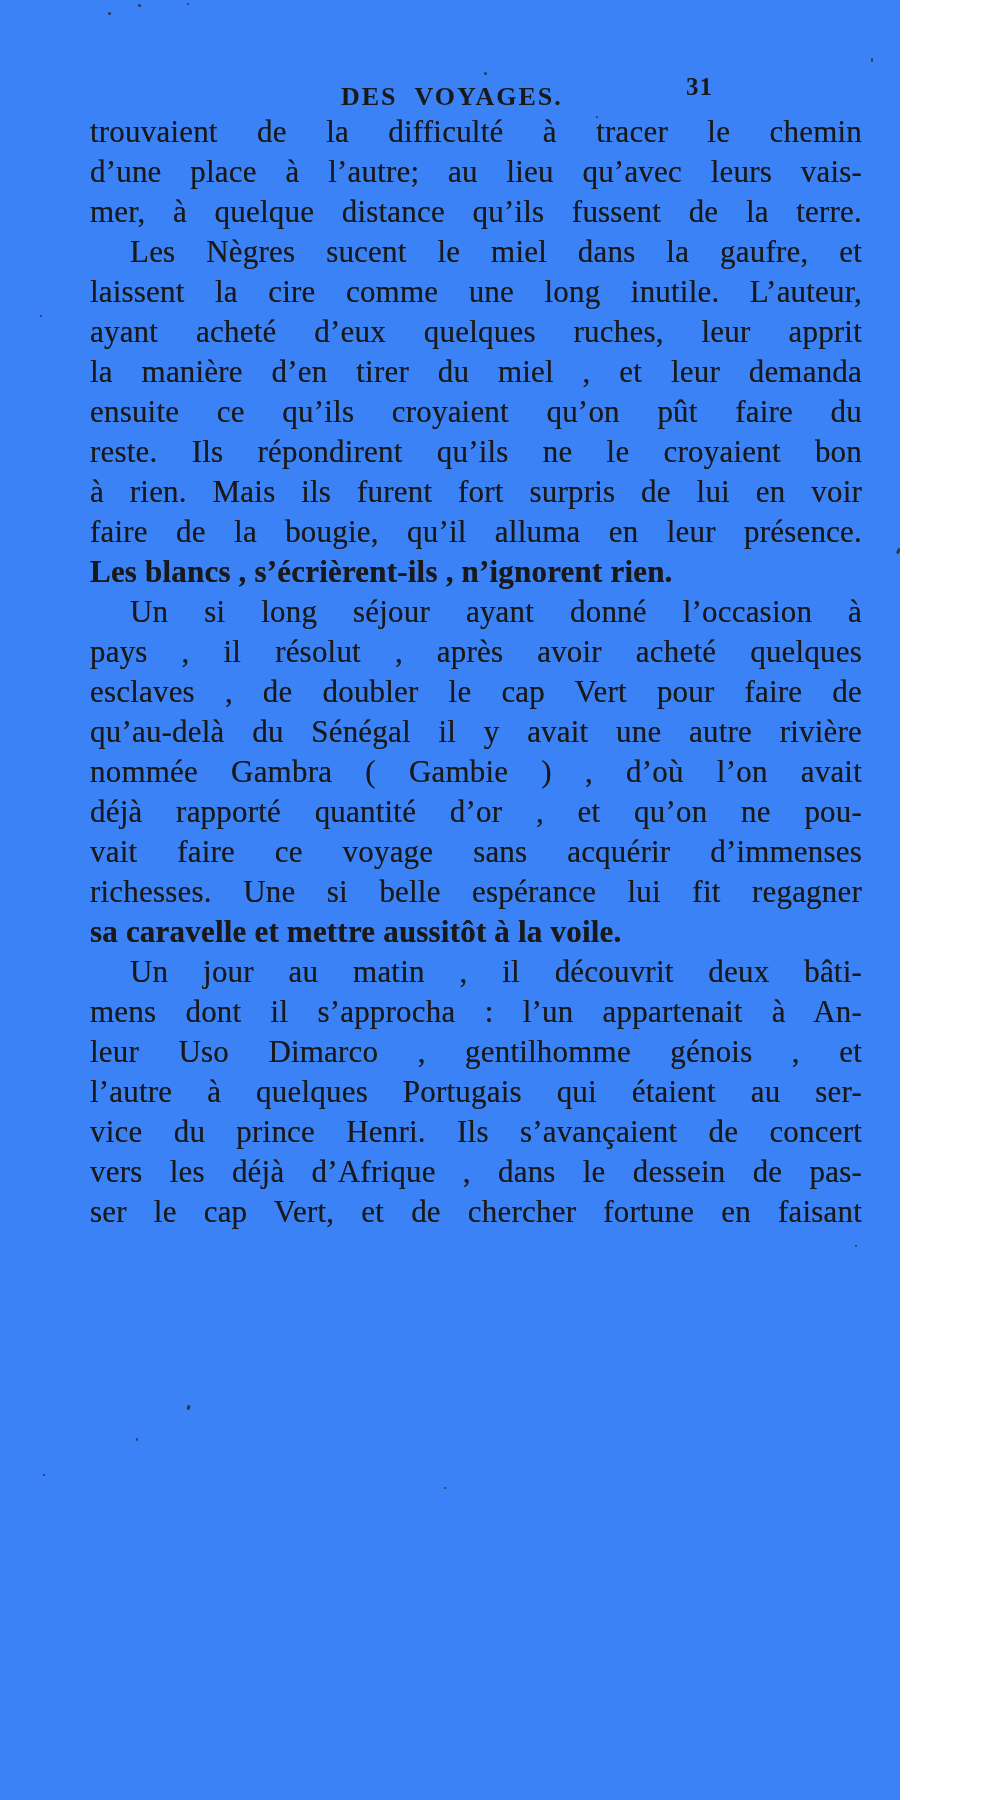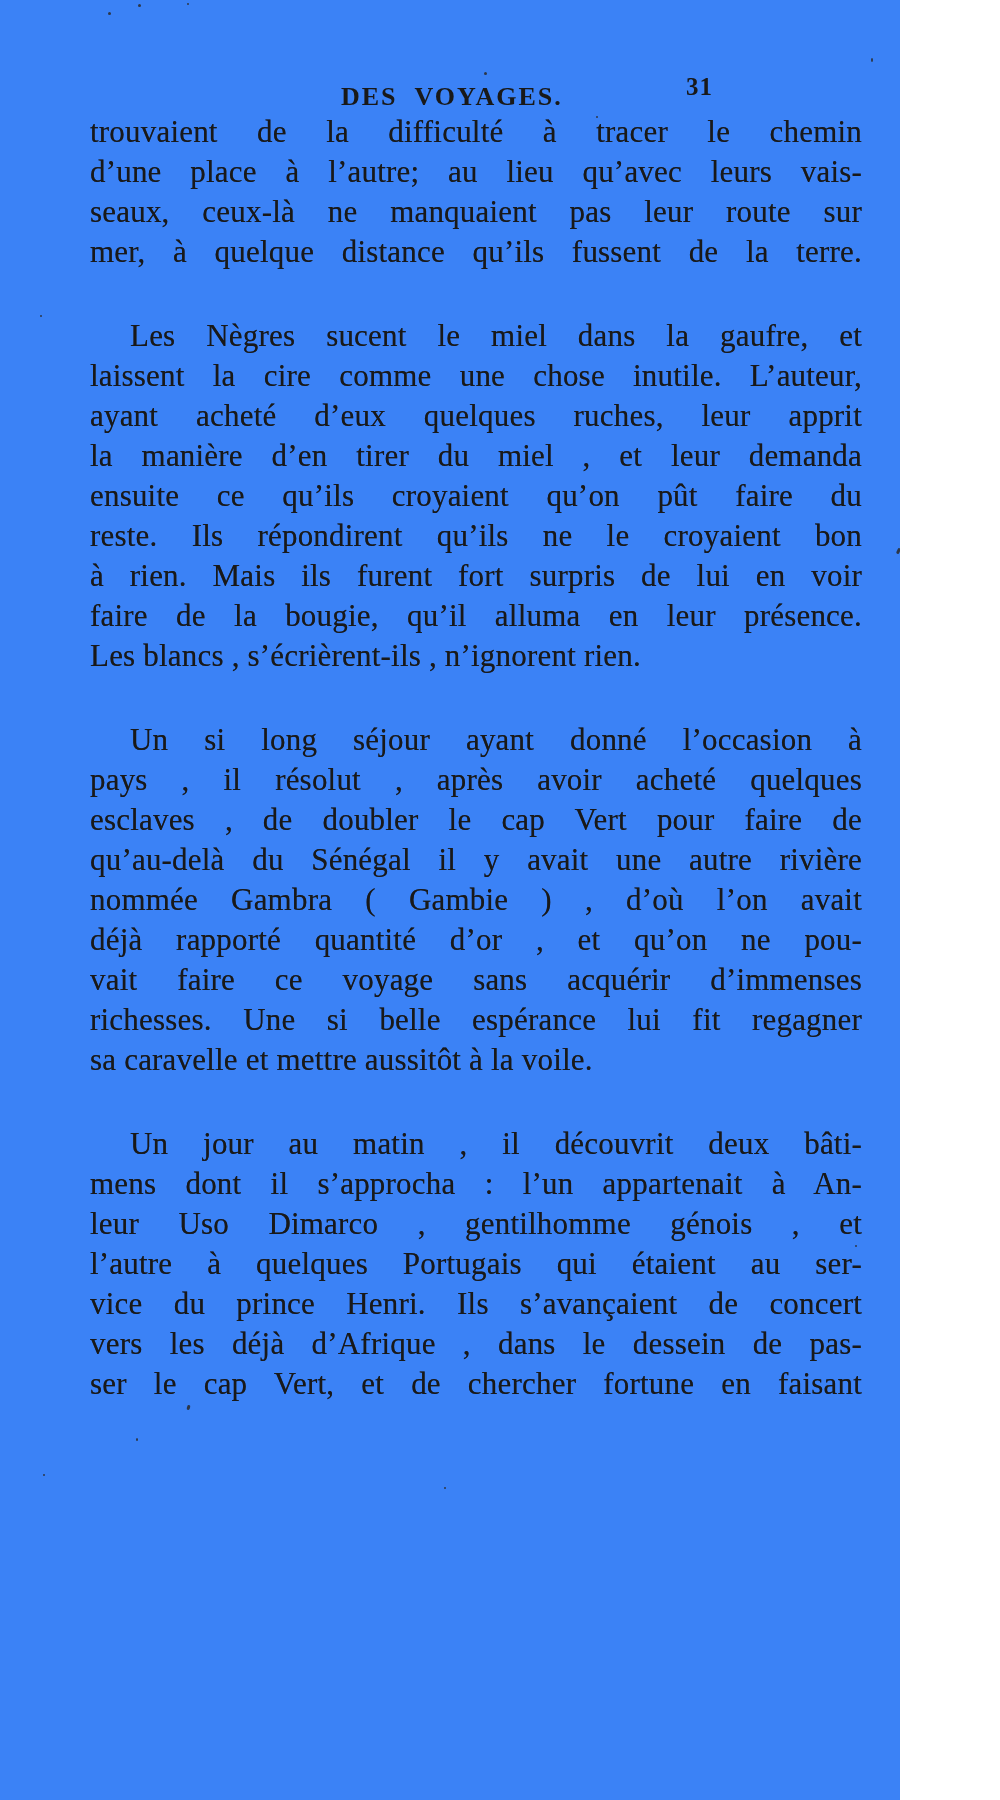--- a/index.html
+++ b/index.html
@@ -37,46 +37,45 @@
     width: 772px;
     font-size: 31px;
     line-height: 40px;
     letter-spacing: 0.2px;
     text-shadow: 0 0 0.6px rgba(25,25,25,0.65);
   }
   .line {
     text-align: justify;
     text-align-last: justify;
   }
-  .line.end { text-align-last: left; }
-  .line.ind { text-indent: 40px; margin-top: 44px; }
+  .line.end { text-align-last: left; font-weight: bold; }
+  .line.ind { text-indent: 40px; }
   
   .speck {
     position: absolute;
     background: #2a2a2a;
     border-radius: 50%;
     opacity: 0.85;
   }
 </style>
 </head>
 <body>
 
 <div class="page">
 
   <div class="running-header">DES VOYAGES.</div>
 
   <div class="page-number">31</div>
 
   <div class="text-column">
       <div class="line">trouvaient de la difficulté à tracer le chemin</div>
       <div class="line">d’une place à l’autre; au lieu qu’avec leurs vais-</div>
-      <div class="line">seaux, ceux-là ne manquaient pas leur route sur</div>
       <div class="line">mer, à quelque distance qu’ils fussent de la terre.</div>
       <div class="line ind">Les Nègres sucent le miel dans la gaufre, et</div>
-      <div class="line">laissent la cire comme une chose inutile. L’auteur,</div>
+      <div class="line">laissent la cire comme une long inutile. L’auteur,</div>
       <div class="line">ayant acheté d’eux quelques ruches, leur apprit</div>
       <div class="line">la manière d’en tirer du miel , et leur demanda</div>
       <div class="line">ensuite ce qu’ils croyaient qu’on pût faire du</div>
       <div class="line">reste. Ils répondirent qu’ils ne le croyaient bon</div>
       <div class="line">à rien. Mais ils furent fort surpris de lui en voir</div>
       <div class="line">faire de la bougie, qu’il alluma en leur présence.</div>
       <div class="line end">Les blancs , s’écrièrent-ils , n’ignorent rien.</div>
       <div class="line ind">Un si long séjour ayant donné l’occasion à</div>
       <div class="line">pays , il résolut , après avoir acheté quelques</div>
       <div class="line">esclaves , de doubler le cap Vert pour faire de</div>

